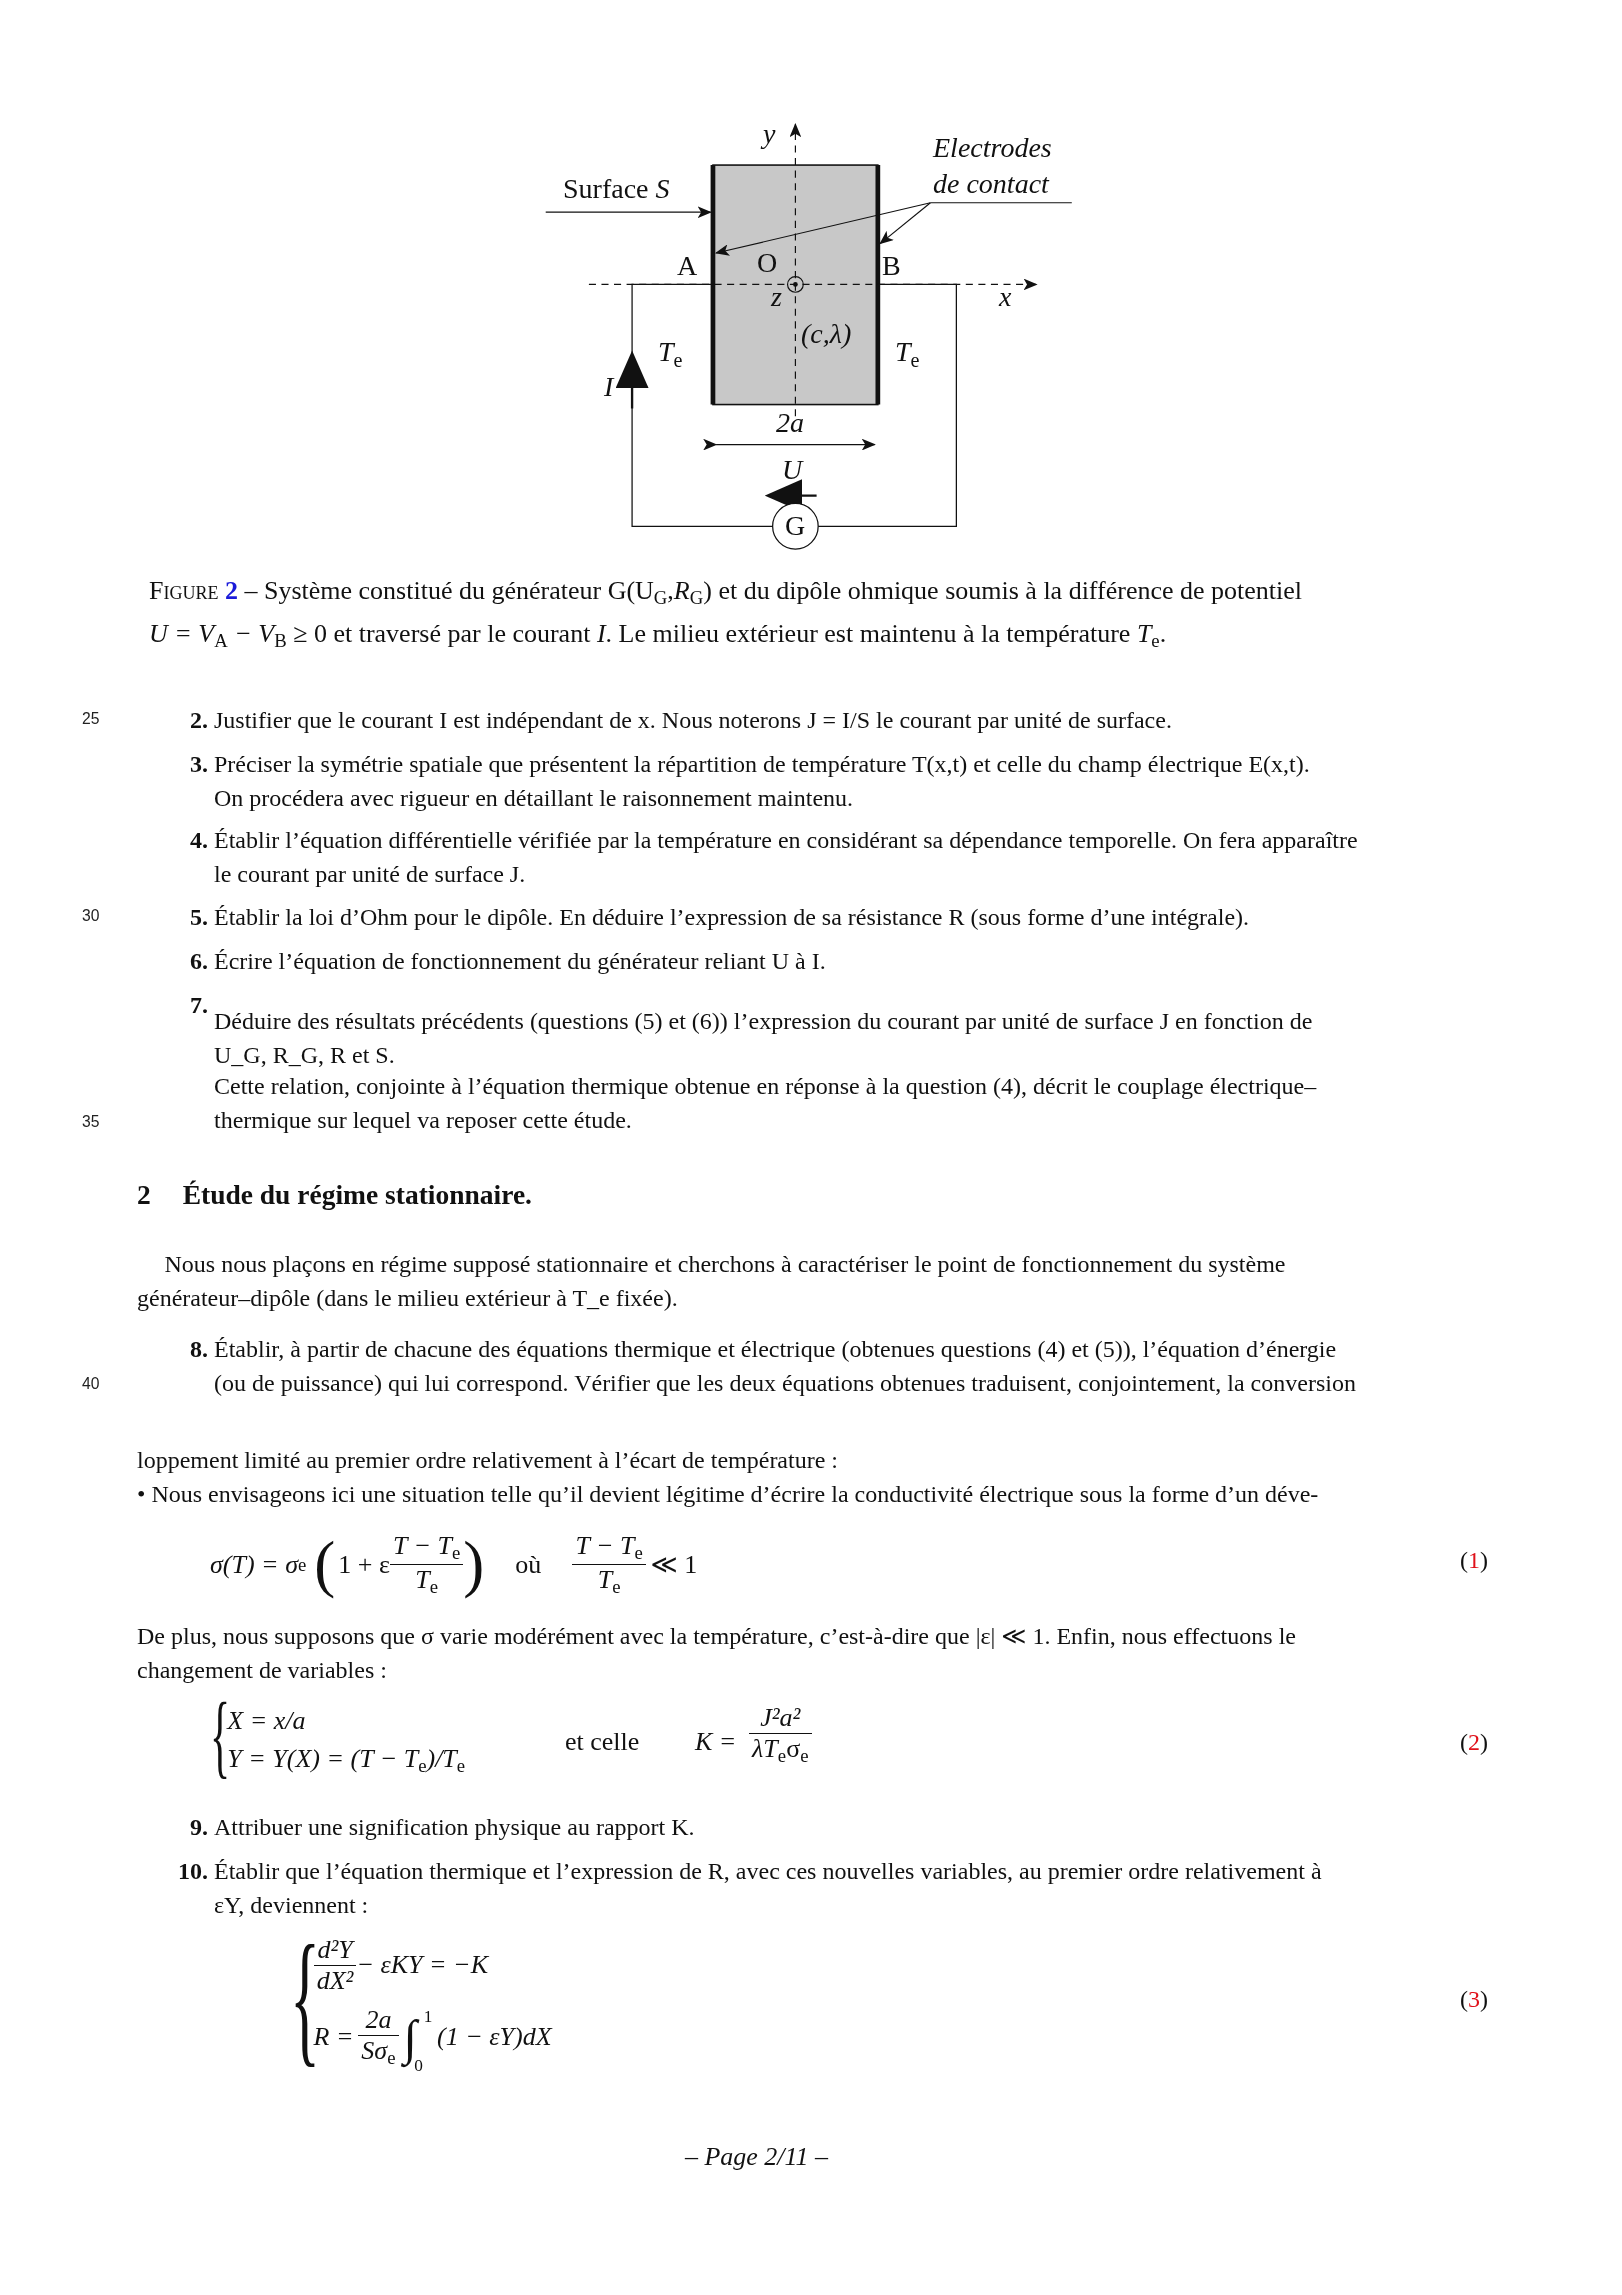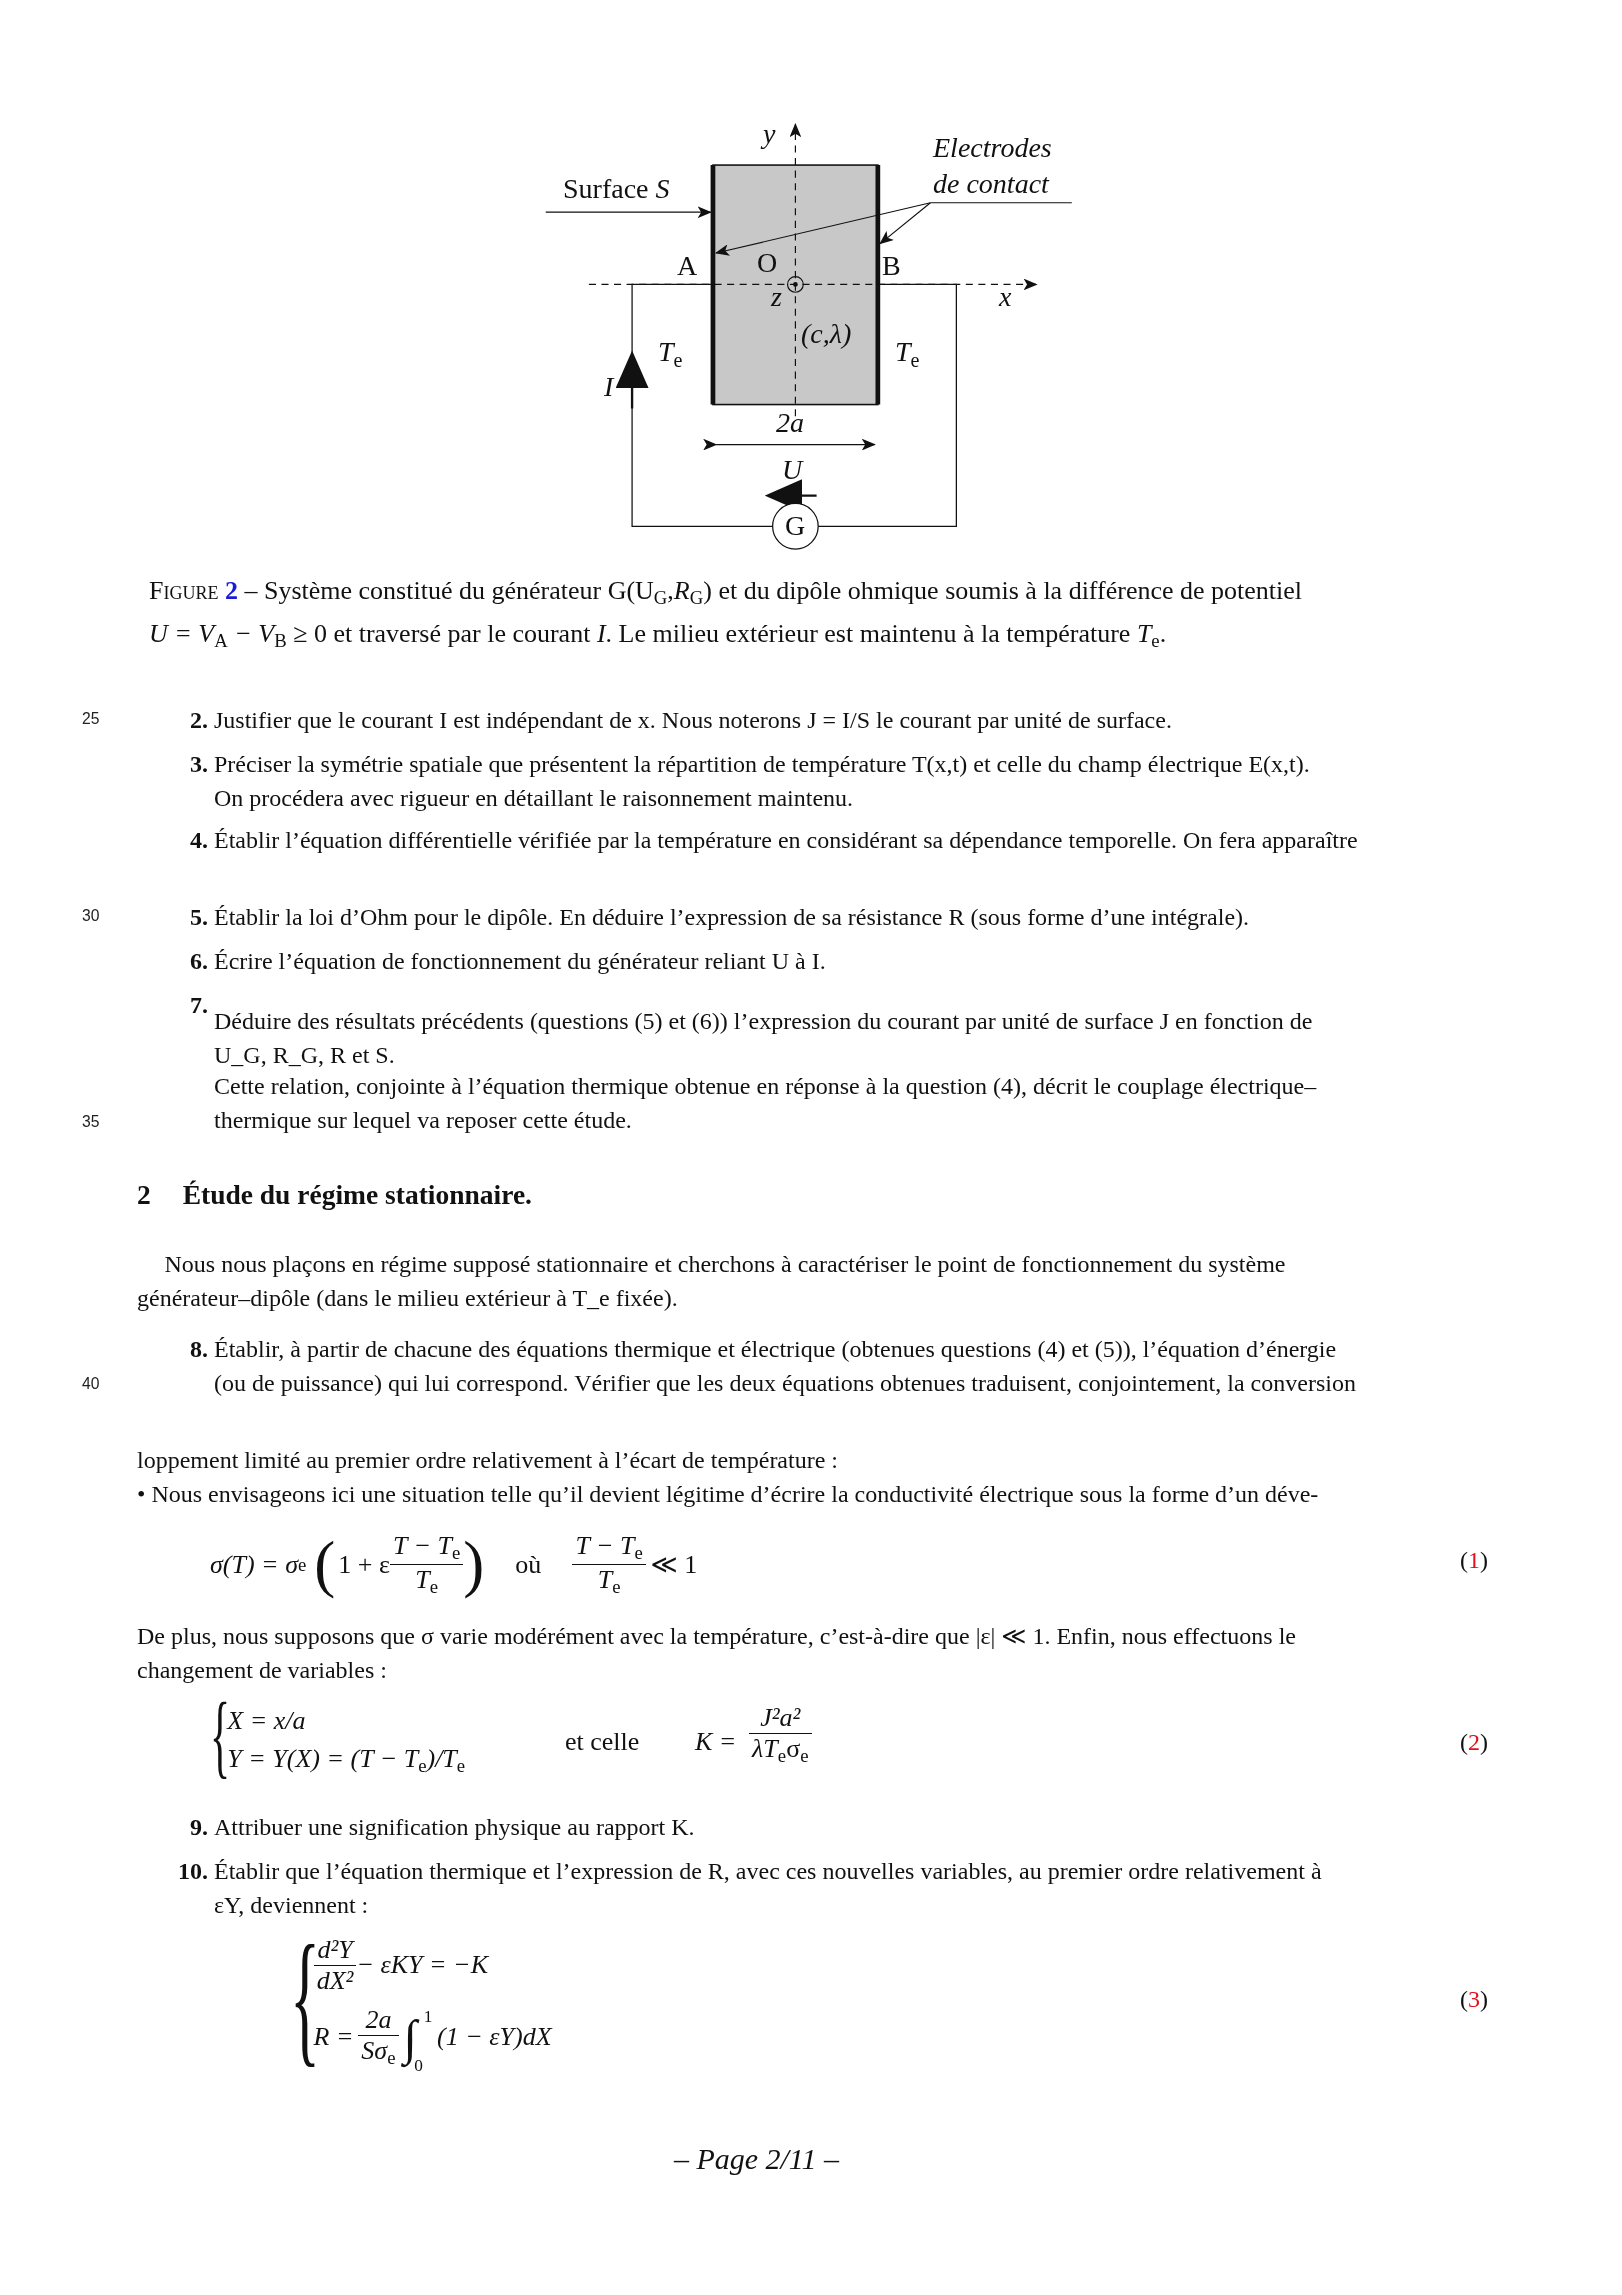--- a/index.html
+++ b/index.html
@@ -108,20 +108,21 @@
   <span class="num">3.</span>
   <span class="body">
     <span style="display:block;">Préciser la symétrie spatiale que présentent la répartition de température T(x,t) et celle du champ électrique E(x,t).</span>
     <span style="display:block;">On procédera avec rigueur en détaillant le raisonnement maintenu.</span>
   </span>
 </div>
 <div class="item txt" style="top:823px;">
   <span class="num">4.</span>
   <span class="body">
     <span style="display:block;">Établir l’équation différentielle vérifiée par la température en considérant sa dépendance temporelle. On fera apparaître</span>
+    <span style="display:block;">le courant par unité de surface J.</span>
   </span>
 </div>
 <div class="item txt" style="top:900px;">
   <span class="num">5.</span>
   <span class="body">Établir la loi d’Ohm pour le dipôle. En déduire l’expression de sa résistance R (sous forme d’une intégrale).</span>
 </div>
 <div class="item txt" style="top:944px;">
   <span class="num">6.</span>
   <span class="body">Écrire l’équation de fonctionnement du générateur reliant U à I.</span>
 </div>
@@ -229,14 +230,14 @@
     <span style="position:relative;font-size:49px;line-height:1;margin:0 20.4px 0 4.7px;font-style:italic;">
       <span>∫</span>
       <span style="position:absolute;left:20.4px;top:-4.7px;font-size:17.3px;font-style:normal;">1</span>
       <span style="position:absolute;left:11px;top:44px;font-size:17.3px;font-style:normal;">0</span>
     </span>
     <span class="i">(1 − εY)dX</span>
   </span>
 </div>
 <span class="eqnum" style="top:1986px;"><span>(</span><span class="red">3</span><span>)</span></span>
 
-<div class="abs i" style="left:0;width:1513px;text-align:center;top:2142px;font-size:30px;">– Page 2/11 –</div>
+<div class="abs i" style="left:0;width:1513px;text-align:center;top:2142px;font-size:26px;">– Page 2/11 –</div>
 
 
 </body></html>

